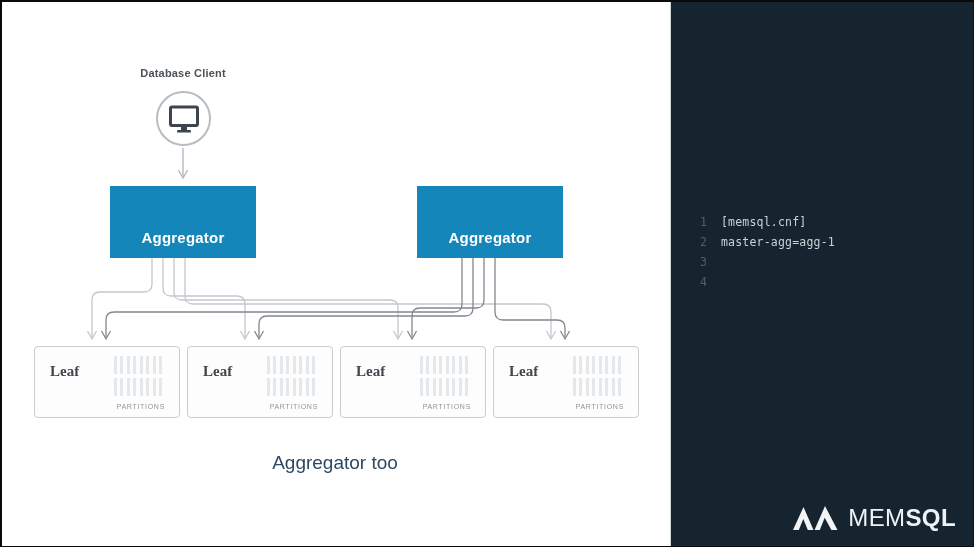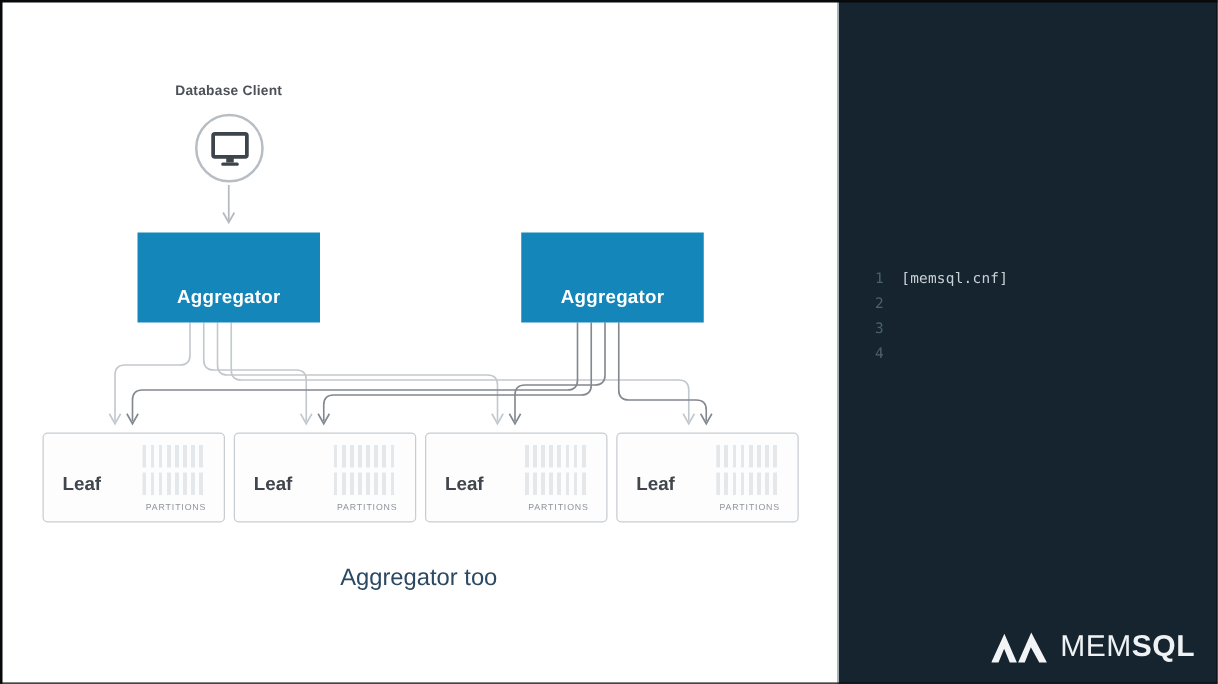--- a/index.html
+++ b/index.html
@@ -35,21 +35,21 @@
     display:flex; align-items:center; justify-content:center;
   }
   .agg span { color:#ffffff; font-size:15px; font-weight:bold; letter-spacing:0.2px;margin-top:30px; }
   .agg1 { left:110px; } .agg2 { left:417px; }
 
   .leaf {
     position:absolute; top:346px; width:146px; height:72px;
     background:#fdfdfe; border:1px solid #c8cdd2; border-radius:4px; box-sizing:border-box;
   }
   .leaf1{left:34px} .leaf2{left:187px} .leaf3{left:340px} .leaf4{left:493px}
-  .leaf-label { position:absolute; left:15px; top:32px; font-size:15px; font-weight:bold; color:#40464c; }
+  .leaf-label { position:absolute; left:15px; top:16px; font-size:15px; font-weight:bold; color:#40464c;font-family:Liberation Serif, serif; }
   .bars { position:absolute; top:9px; right:16px; width:49px; }
   .bar-row {
     height:18px; margin-bottom:4px;
     background:repeating-linear-gradient(90deg,#e5e8ea 0px,#e5e8ea 3px,transparent 3px,transparent 6.5px);
   }
   .leaf-sub {
     position:absolute; right:14px; bottom:7px;
     font-size:7px; letter-spacing:0.7px; color:#8e949b;
   }
 
@@ -168,20 +168,21 @@
 </div>
 
 <div class="code-panel">
   <div class="code-lines">
     <div class="code-line">
       <span class="num">1</span>
       <span class="txt">[memsql.cnf]</span>
     </div>
     <div class="code-line">
       <span class="num">2</span>
+      <span class="txt">master-agg=agg-1</span>
     </div>
     <div class="code-line">
       <span class="num">3</span>
       <span class="txt"></span>
     </div>
     <div class="code-line">
       <span class="num">4</span>
       <span class="txt"></span>
     </div>
   </div>

